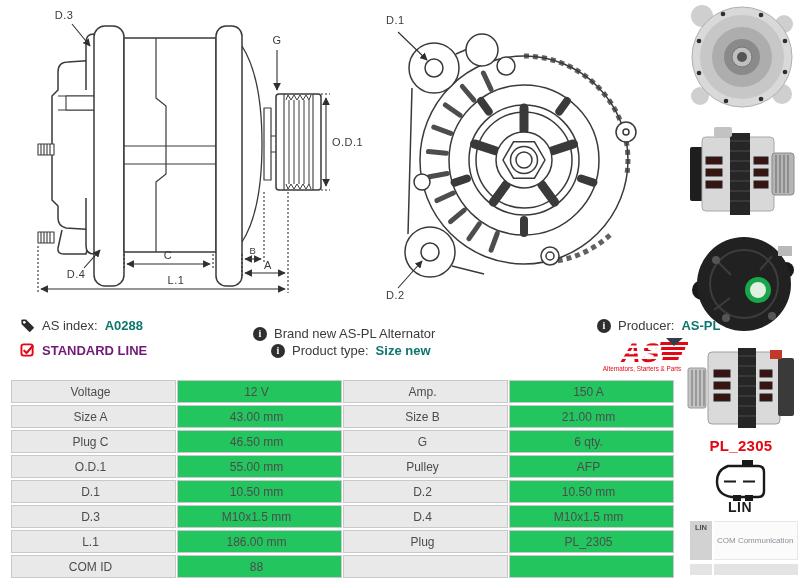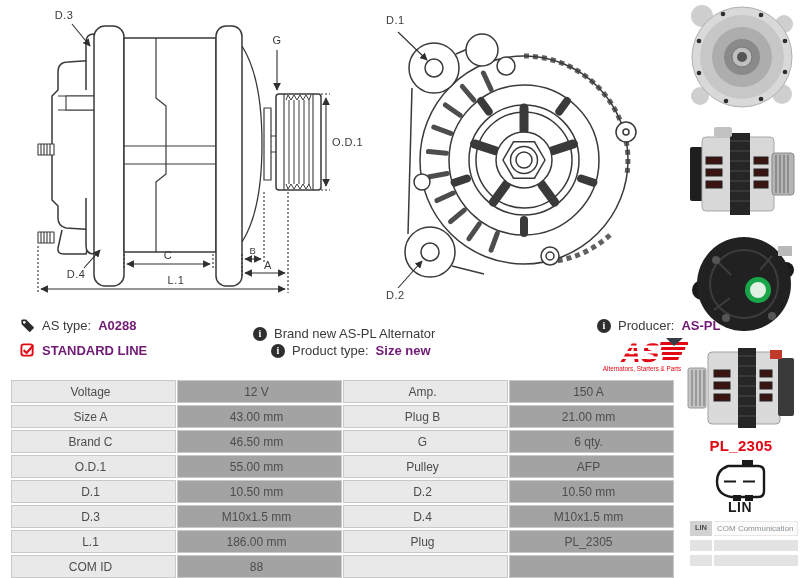--- a/index.html
+++ b/index.html
@@ -4,50 +4,50 @@
 <style>
   html,body{margin:0;padding:0}
   body{
     width:800px;height:578px;position:relative;overflow:hidden;
     background:#fff;font-family:"Liberation Sans",sans-serif;color:#3d3d3d;
   }
   .abs{position:absolute}
   
   .info-item{position:absolute;display:flex;align-items:center;gap:7px;font-size:13px;white-space:nowrap;color:#3b3b3b}
   .info-item .lbl-txt{color:#3b3b3b}
-  .b{font-weight:700;color:#701a75}
+  .b{font-weight:700;color:#0f766e}
   .red{color:#e30613}
   .red.b{color:#701a75}
   .info-icon{
     width:14px;height:14px;border-radius:50%;background:#2e2e2e;color:#fff;
     display:inline-flex;align-items:center;justify-content:center;
     font-size:10px;font-weight:700;font-family:"Liberation Serif",serif;flex:0 0 auto;
   }
   .info-icon::before{content:"i"}
   
   table.spec{
     position:absolute;left:10px;top:378px;width:665px;
     border-collapse:separate;border-spacing:1px 2px;
     font-size:12px;color:#4d4d4d;table-layout:fixed;
   }
   table.spec td{
     border:1px solid #c9c9c9;height:21px;padding:0 10px 0 4px;
     text-align:center;vertical-align:middle;overflow:hidden;
   }
   td.lbl{background:#e9e9e9}
-  td.val{background:#a3a3a3}
+  td.val{background:#22c55e}
   
   .plug-code{position:absolute;left:686px;top:437px;width:110px;text-align:center;
     font-size:15px;font-weight:700;color:#e30613;letter-spacing:.3px}
   .lin-label{position:absolute;left:690px;top:499px;width:100px;text-align:center;
     font-size:14px;font-weight:700;color:#1c1c1c;letter-spacing:.5px}
   .com-box{position:absolute;left:690px;top:521px;width:108px;font-size:8px;color:#8a9298}
   .com-header{display:flex;gap:2px;align-items:stretch;margin-bottom:4px}
   .com-header .c1{background:#d2d2d2;color:#4c4c4c;font-weight:700;width:22px;text-align:center;padding:2px 0;font-size:7.5px}
-  .com-header .c2{flex:1;background:#fbfbfb;padding:2px 3px;border:1px solid #e7e7e7;border-left:none;white-space:nowrap;overflow:hidden}
+  .com-header .c2{flex:1;background:#fbfbfb;padding:14px 3px;border:1px solid #e7e7e7;border-left:none;white-space:nowrap;overflow:hidden}
   .com-row{display:flex;gap:2px;margin-bottom:4px}
   .com-row .c1{background:#e3e3e3;width:22px;height:11px}
   .com-row .c2{background:#e3e3e3;flex:1;height:11px}
 </style>
 </head>
 <body>
 
 <svg class="abs" style="left:28px;top:2px" width="335" height="296" viewBox="0 0 335 296">
   <defs>
     <marker id="ar1" viewBox="0 0 10 10" refX="9" refY="5" markerWidth="7" markerHeight="7" orient="auto-start-reverse">
@@ -274,21 +274,21 @@
   </g>
   <rect x="92" y="16" width="16" height="58" rx="2" fill="#3a3a3a"></rect>
   <rect x="84" y="8" width="12" height="9" fill="#c0392b"></rect>
 </svg>
 
 <div class="info-item" style="left:20px;top:318px">
   <svg width="15" height="15" viewBox="0 0 16 16">
     <path d="M1.5,6.5 V2.5 Q1.5,1.5 2.5,1.5 H6.5 L14.5,9.5 Q15.2,10.2 14.5,11 L10.9,14.6 Q10.2,15.2 9.5,14.5 L1.5,6.5 Z" fill="#2b2b2b"></path>
     <circle cx="4.6" cy="4.6" r="1.4" fill="#fff"></circle>
   </svg>
-  <span class="lbl-txt">AS type:</span>
+  <span class="lbl-txt">AS index:</span>
   <span class="b">A0288</span>
 </div>
 
 <div class="info-item" style="left:20px;top:343px">
   <svg width="15" height="15" viewBox="0 0 16 16">
     <rect x="1.5" y="1.5" width="12" height="12" rx="2.5" fill="none" stroke="#e30613" stroke-width="2"></rect>
     <path d="M4.5,8.2 L7,10.7 L13.5,3.2" fill="none" stroke="#e30613" stroke-width="2.2" stroke-linecap="round" stroke-linejoin="round"></path>
   </svg>
   <span class="red b">STANDARD LINE</span>
 </div>
@@ -331,25 +331,25 @@
   <tbody>
     <tr>
       <td class="lbl">Voltage</td>
       <td class="val">12 V</td>
       <td class="lbl">Amp.</td>
       <td class="val">150 A</td>
     </tr>
     <tr>
       <td class="lbl">Size A</td>
       <td class="val">43.00 mm</td>
-      <td class="lbl">Plug B</td>
+      <td class="lbl">Size B</td>
       <td class="val">21.00 mm</td>
     </tr>
     <tr>
-      <td class="lbl">Brand C</td>
+      <td class="lbl">Plug C</td>
       <td class="val">46.50 mm</td>
       <td class="lbl">G</td>
       <td class="val">6 qty.</td>
     </tr>
     <tr>
       <td class="lbl">O.D.1</td>
       <td class="val">55.00 mm</td>
       <td class="lbl">Pulley</td>
       <td class="val">AFP</td>
     </tr>

